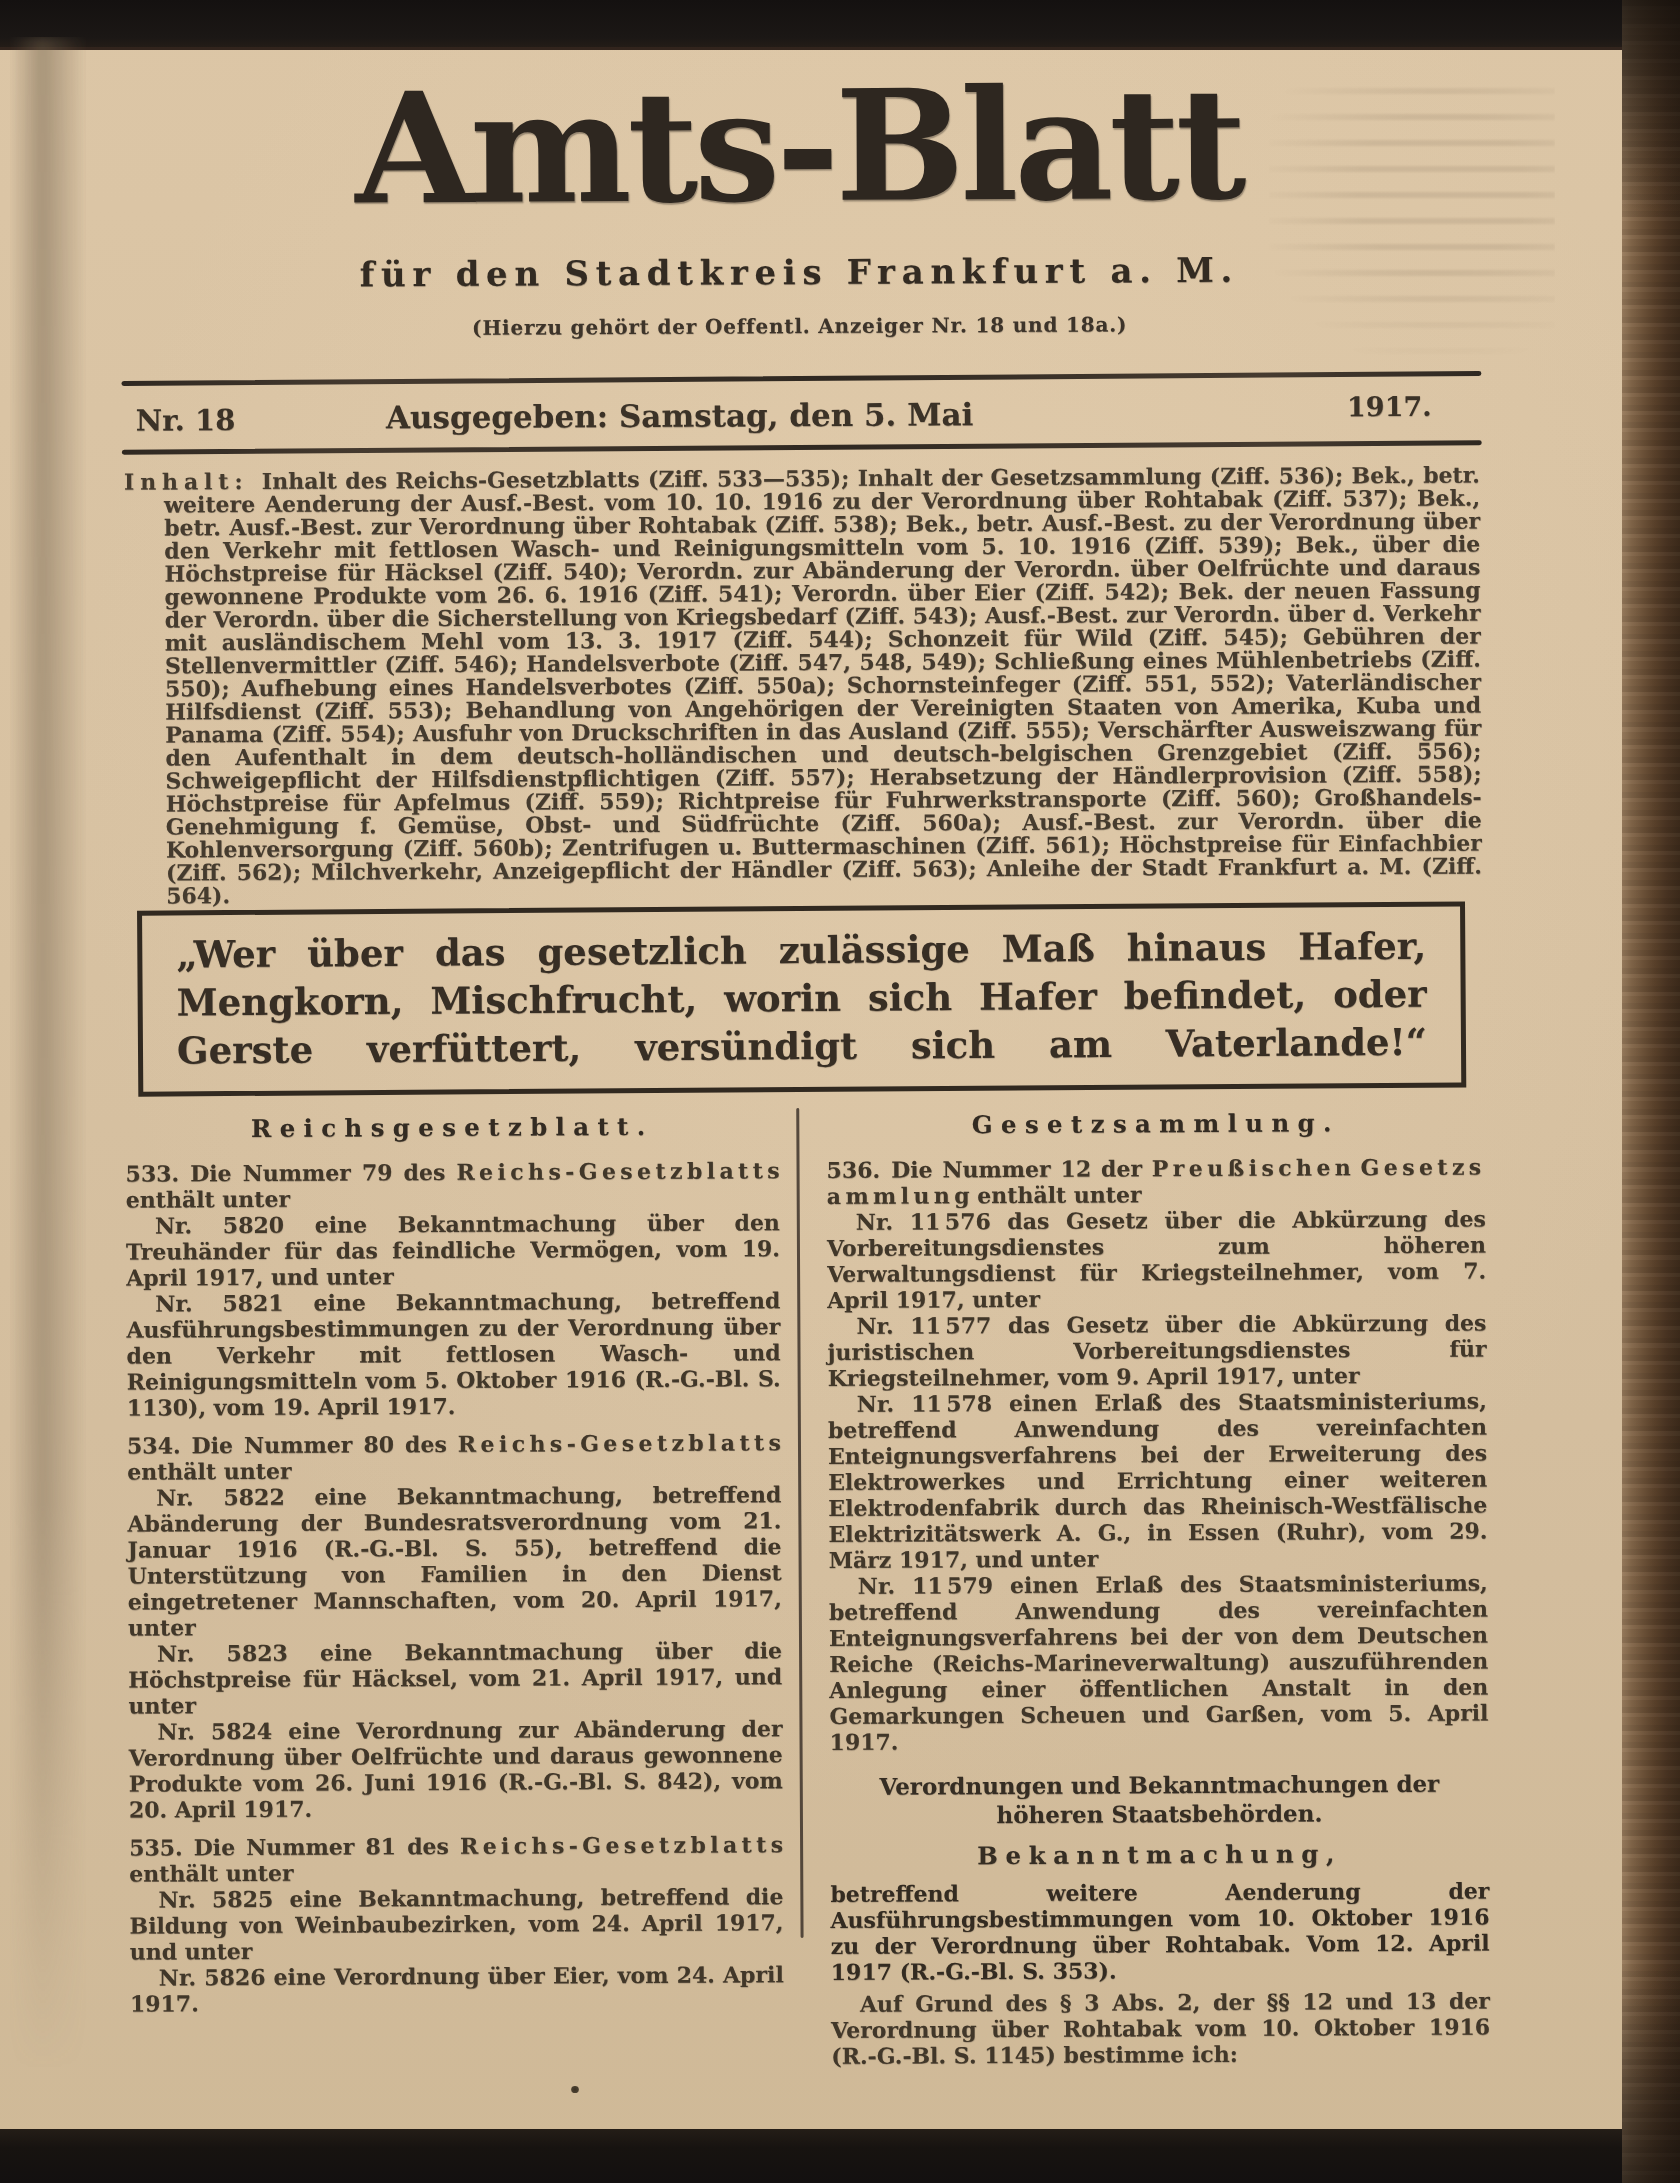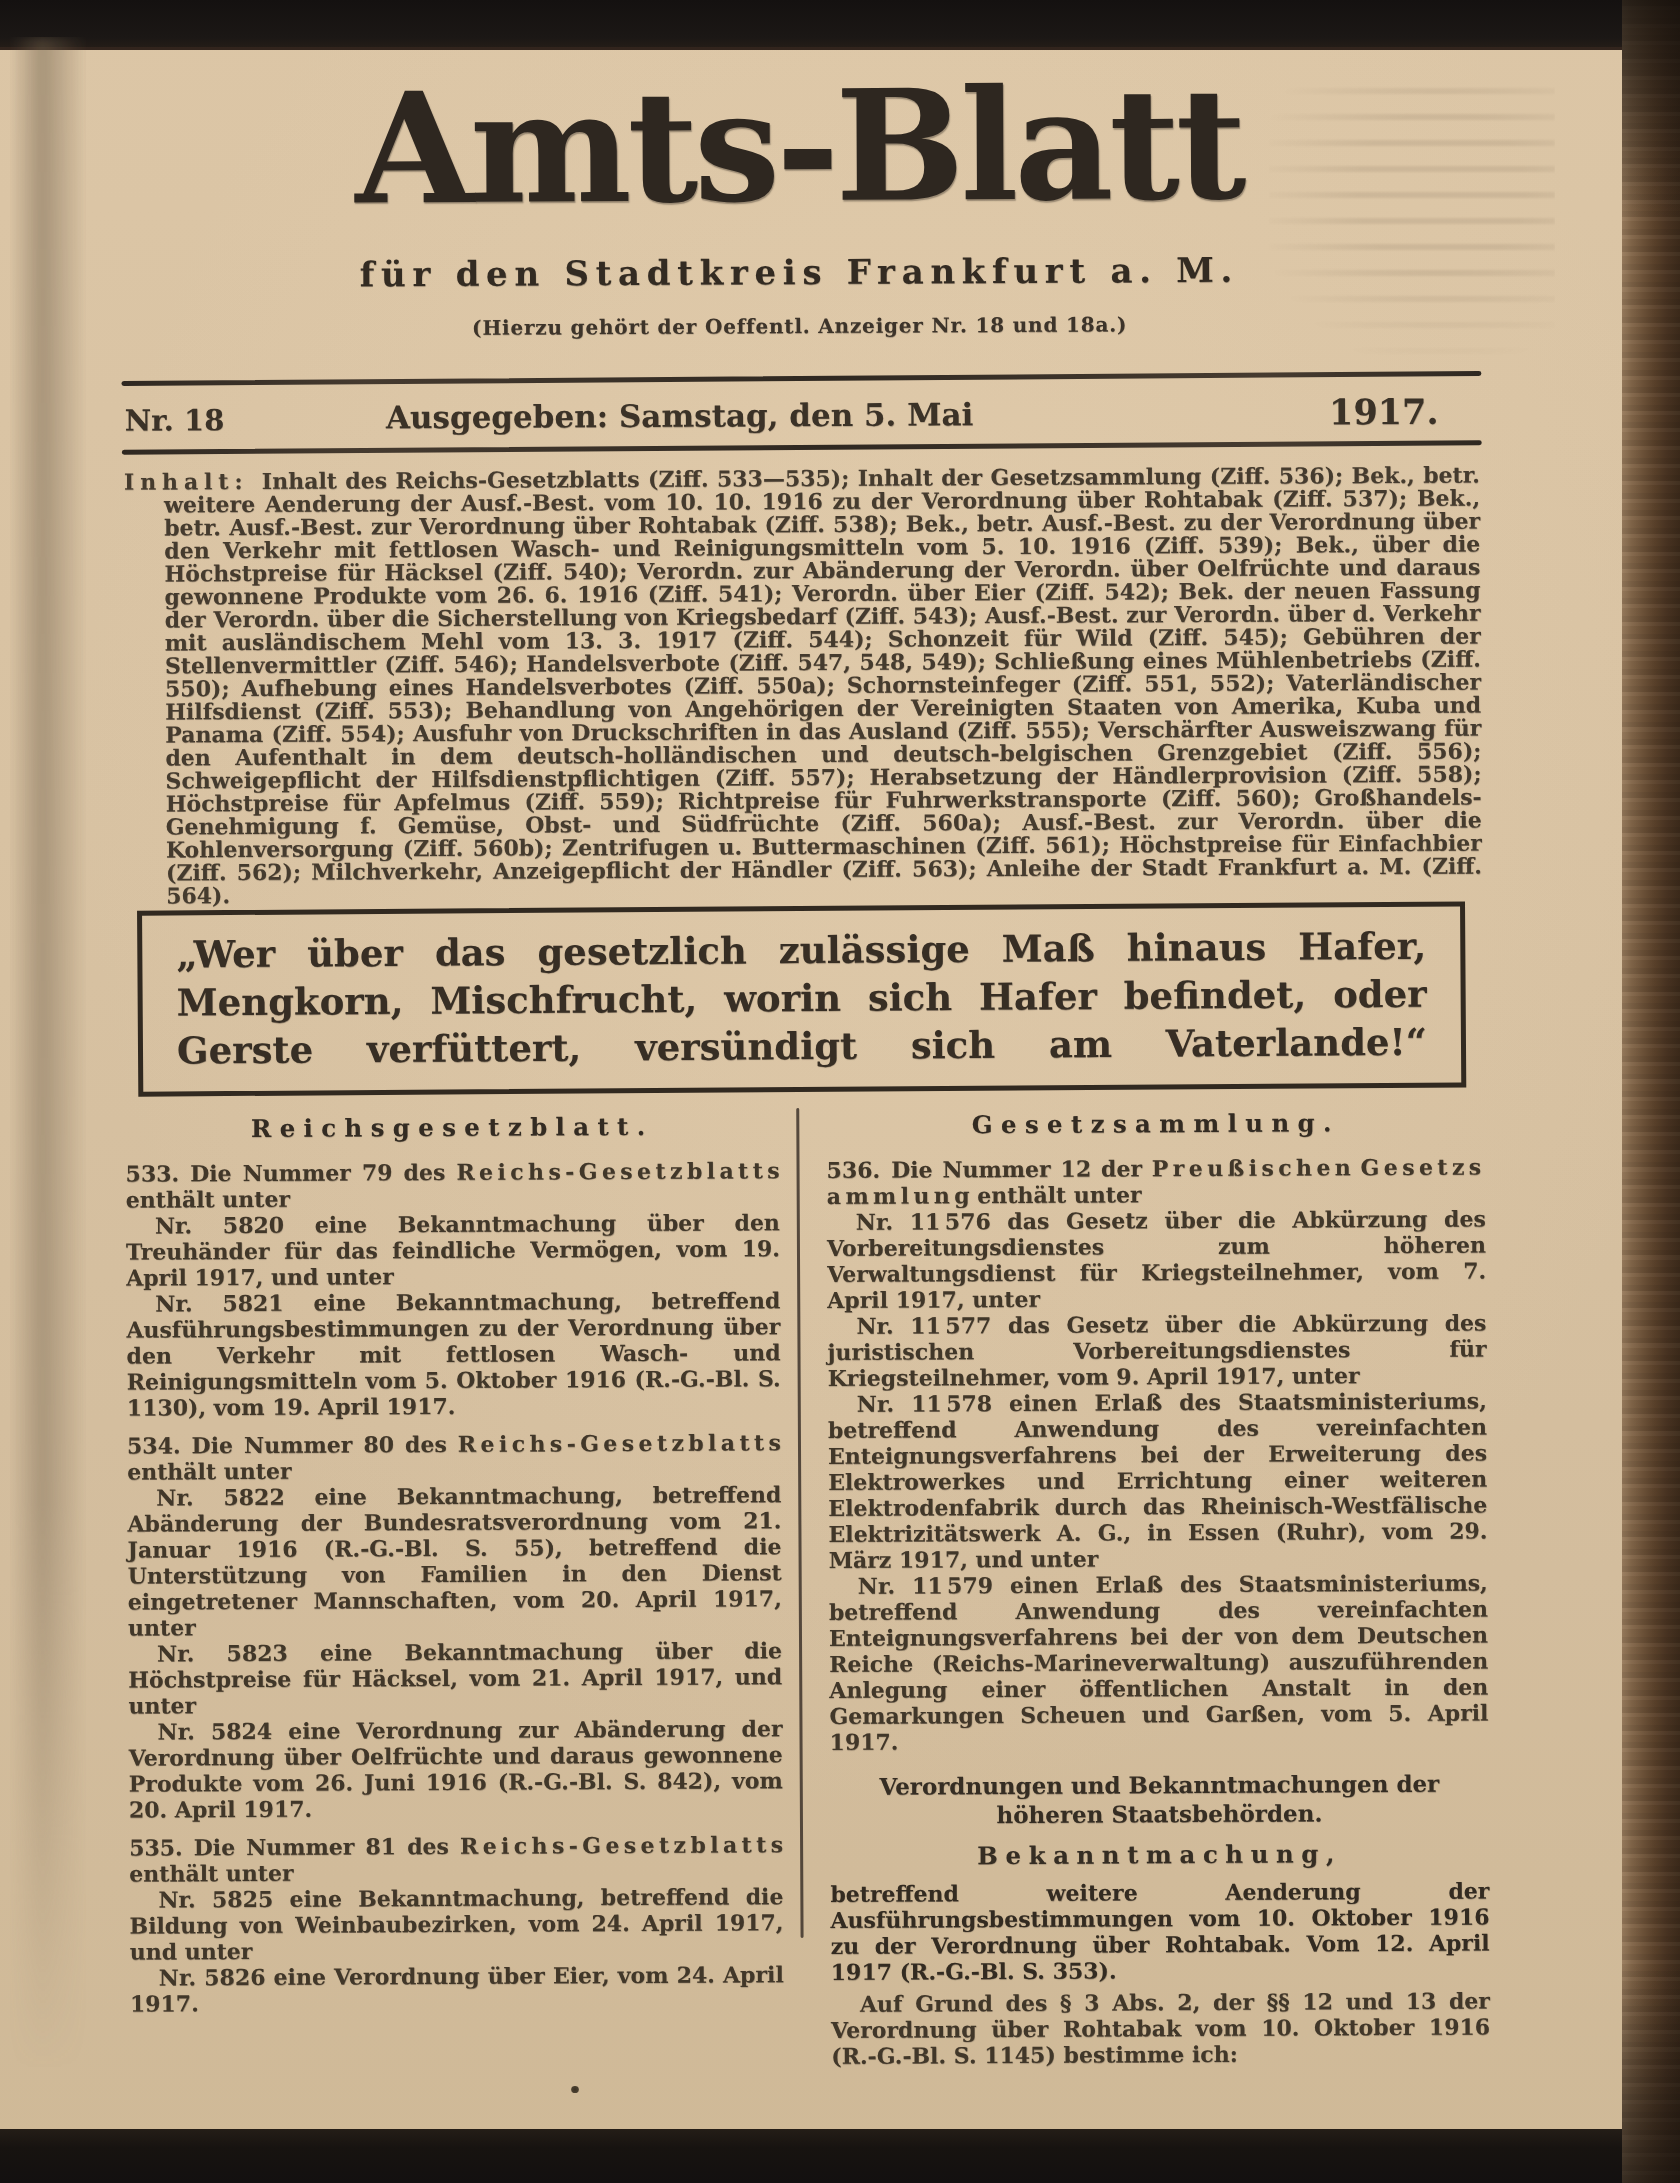--- a/index.html
+++ b/index.html
@@ -93,23 +93,23 @@
 
   .rule{
     position:absolute;left:124px;width:1360px;height:5px;
     background:linear-gradient(90deg,#2f2821 0%,#453a2f 18%,#2f2821 52%,#463b30 84%,#2f2821 100%);
     border-radius:2.5px;
   }
   .rule.r1{top:376px;transform:rotate(-0.12deg);}
   .rule.r2{top:445px;transform:rotate(-0.1deg);}
 
   .issue-row{position:absolute;left:124px;top:392px;width:1360px;height:47px;}
-  .issue-number{position:absolute;left:3px;top:8.4px;font-size:29px;}
+  .issue-number{position:absolute;left:14px;top:8.4px;font-size:29px;}
   .issue-date{position:absolute;left:558px;top:5px;transform:translateX(-50%);font-size:31px;white-space:nowrap;}
-  .issue-year{position:absolute;right:43px;top:1.7px;font-size:35px;}
+  .issue-year{position:absolute;right:50px;top:1.7px;font-size:27px;}
 
   .toc{
     position:absolute;left:126px;top:467px;width:1356px;
     font-size:22px;line-height:23px;text-align:justify;
     padding-left:40px;text-indent:-40px;box-sizing:border-box;
     color:#453b2e;
   }
   .toc-label{letter-spacing:5.9px;padding-right:13.4px;}
 
   .slogan{

